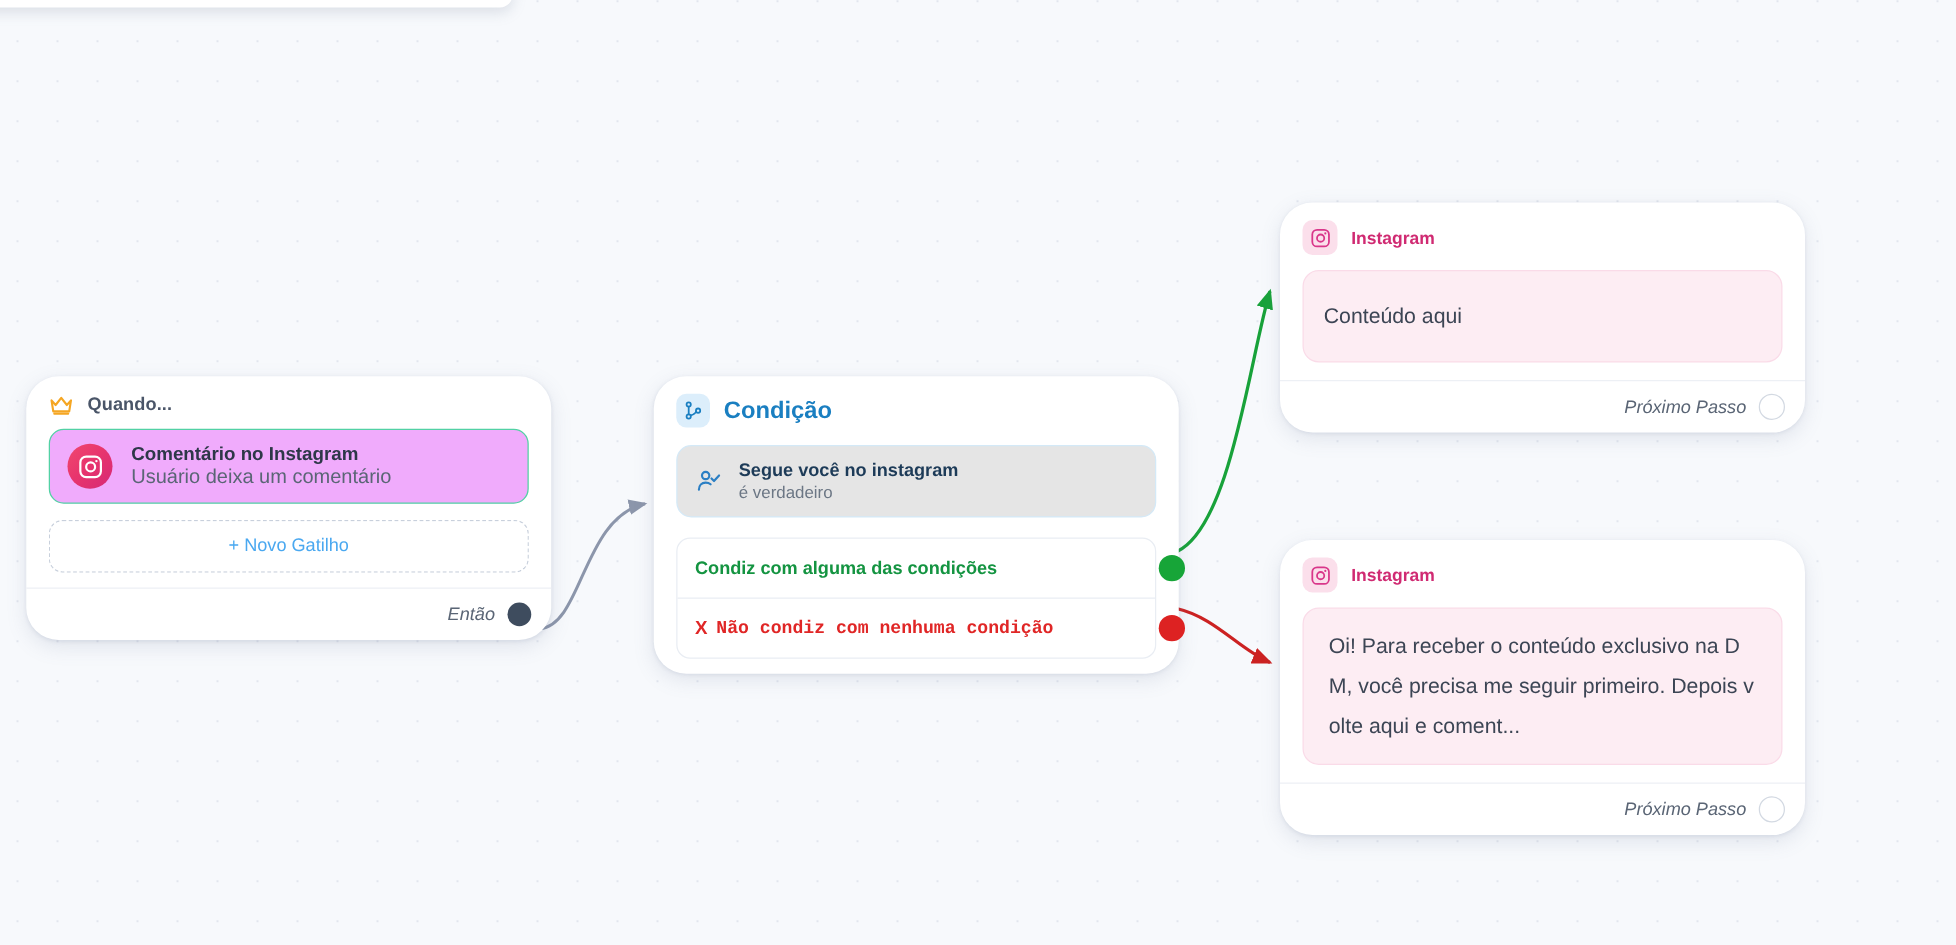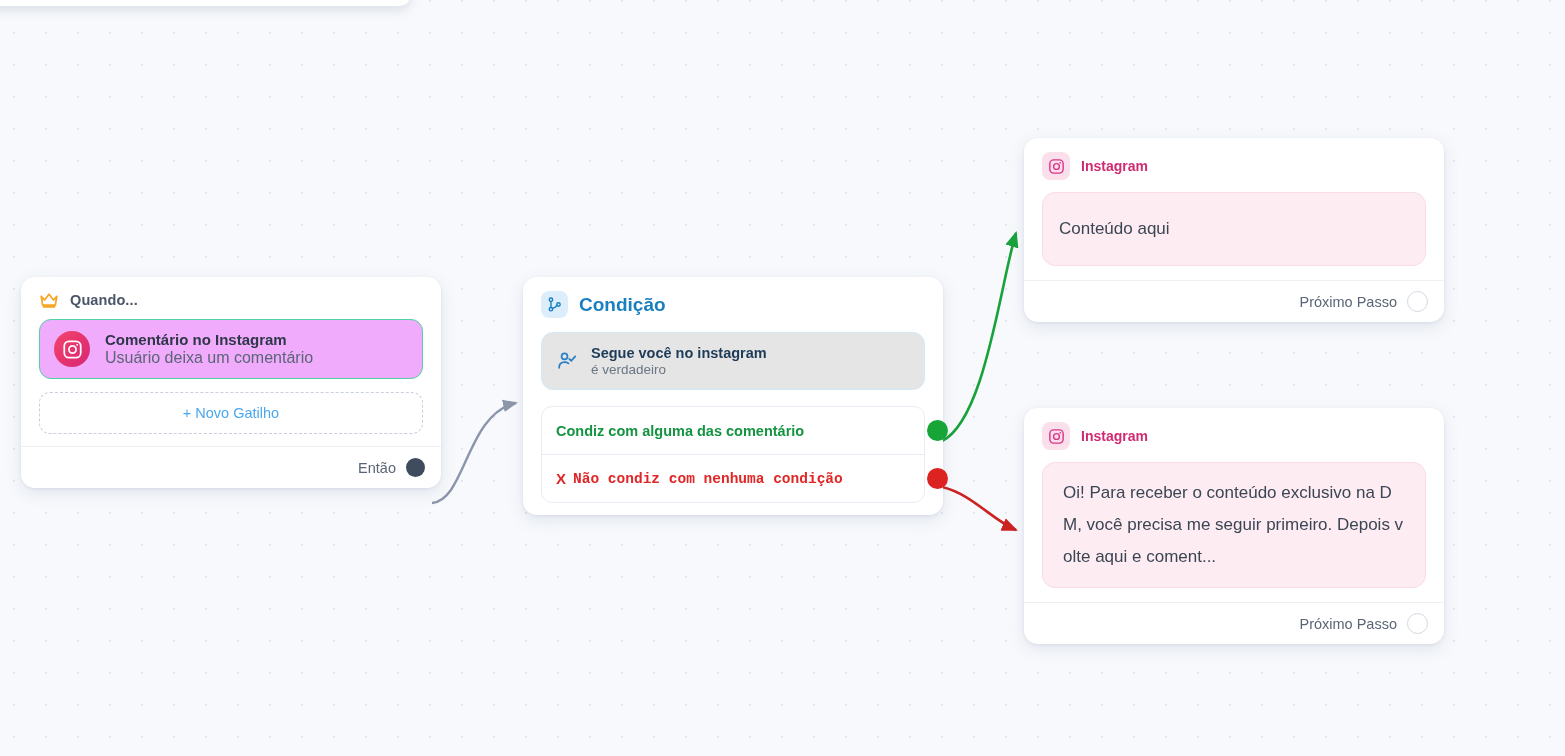--- a/index.html
+++ b/index.html
@@ -26,22 +26,23 @@
     border-radius: 0 0 10px 10px;
     box-shadow: 0 4px 11px rgba(120,130,155,0.22);
   }
 
   .edges { position: absolute; left: 0; top: 0; width: 1565px; height: 756px; pointer-events: none; }
 
   
   .node {
     position: absolute;
     background: #ffffff;
-    border-radius: 14px;
+    border-radius: 26px;
     box-shadow: 0 5px 16px rgba(110,125,155,0.16), 0 1px 3px rgba(110,125,155,0.12);
+    margin-top: 24px;
   }
 
   
   #trigger-node { left: 21px; top: 277px; width: 420px; }
   .node-head {
     display: flex; align-items: center;
     gap: 11px;
     padding: 14px 18px 4px 18px;
   }
   .head-title { font-size: 14.5px; font-weight: bold; color: #4a5568; letter-spacing: .1px; }
@@ -78,20 +79,21 @@
     cursor: pointer;
   }
 
   .node-footer {
     border-top: 1px solid #edf0f5;
     height: 41px;
     display: flex; align-items: center; justify-content: flex-end;
     gap: 10px;
     padding: 0 16px 0 18px;
     position: relative;
+    font-style: italic;
   }
   .footer-label { font-size: 14.5px; color: #5a6575; }
   .handle-filled {
     width: 19px; height: 19px; border-radius: 50%;
     background: #3e4c5e;
     flex: none;
   }
   .handle-hollow {
     width: 19px; height: 19px; border-radius: 50%;
     background: #ffffff;
@@ -255,21 +257,21 @@
           <path d="M14.4 9.6 L16.6 11.8 L21 7"></path>
         </svg>
         <span class="cond-rule-texts">
           <span class="cond-rule-title">Segue você no instagram</span>
           <span class="cond-rule-sub">é verdadeiro</span>
         </span>
       </div>
 
       <div class="outcomes">
         <div class="outcome-row">
-          <span class="outcome-true">Condiz com alguma das comentário</span>
+          <span class="outcome-true">Condiz com alguma das condições</span>
           <span class="dot-handle dot-green" style="right:-24px; top:13px;"></span>
         </div>
         <div class="outcome-row">
           <span class="x-mark">X</span>
           <span class="outcome-false">Não condiz com nenhuma condição</span>
           <span class="dot-handle dot-red" style="right:-24px; top:13px;"></span>
         </div>
       </div>
     </div>
   </div>

